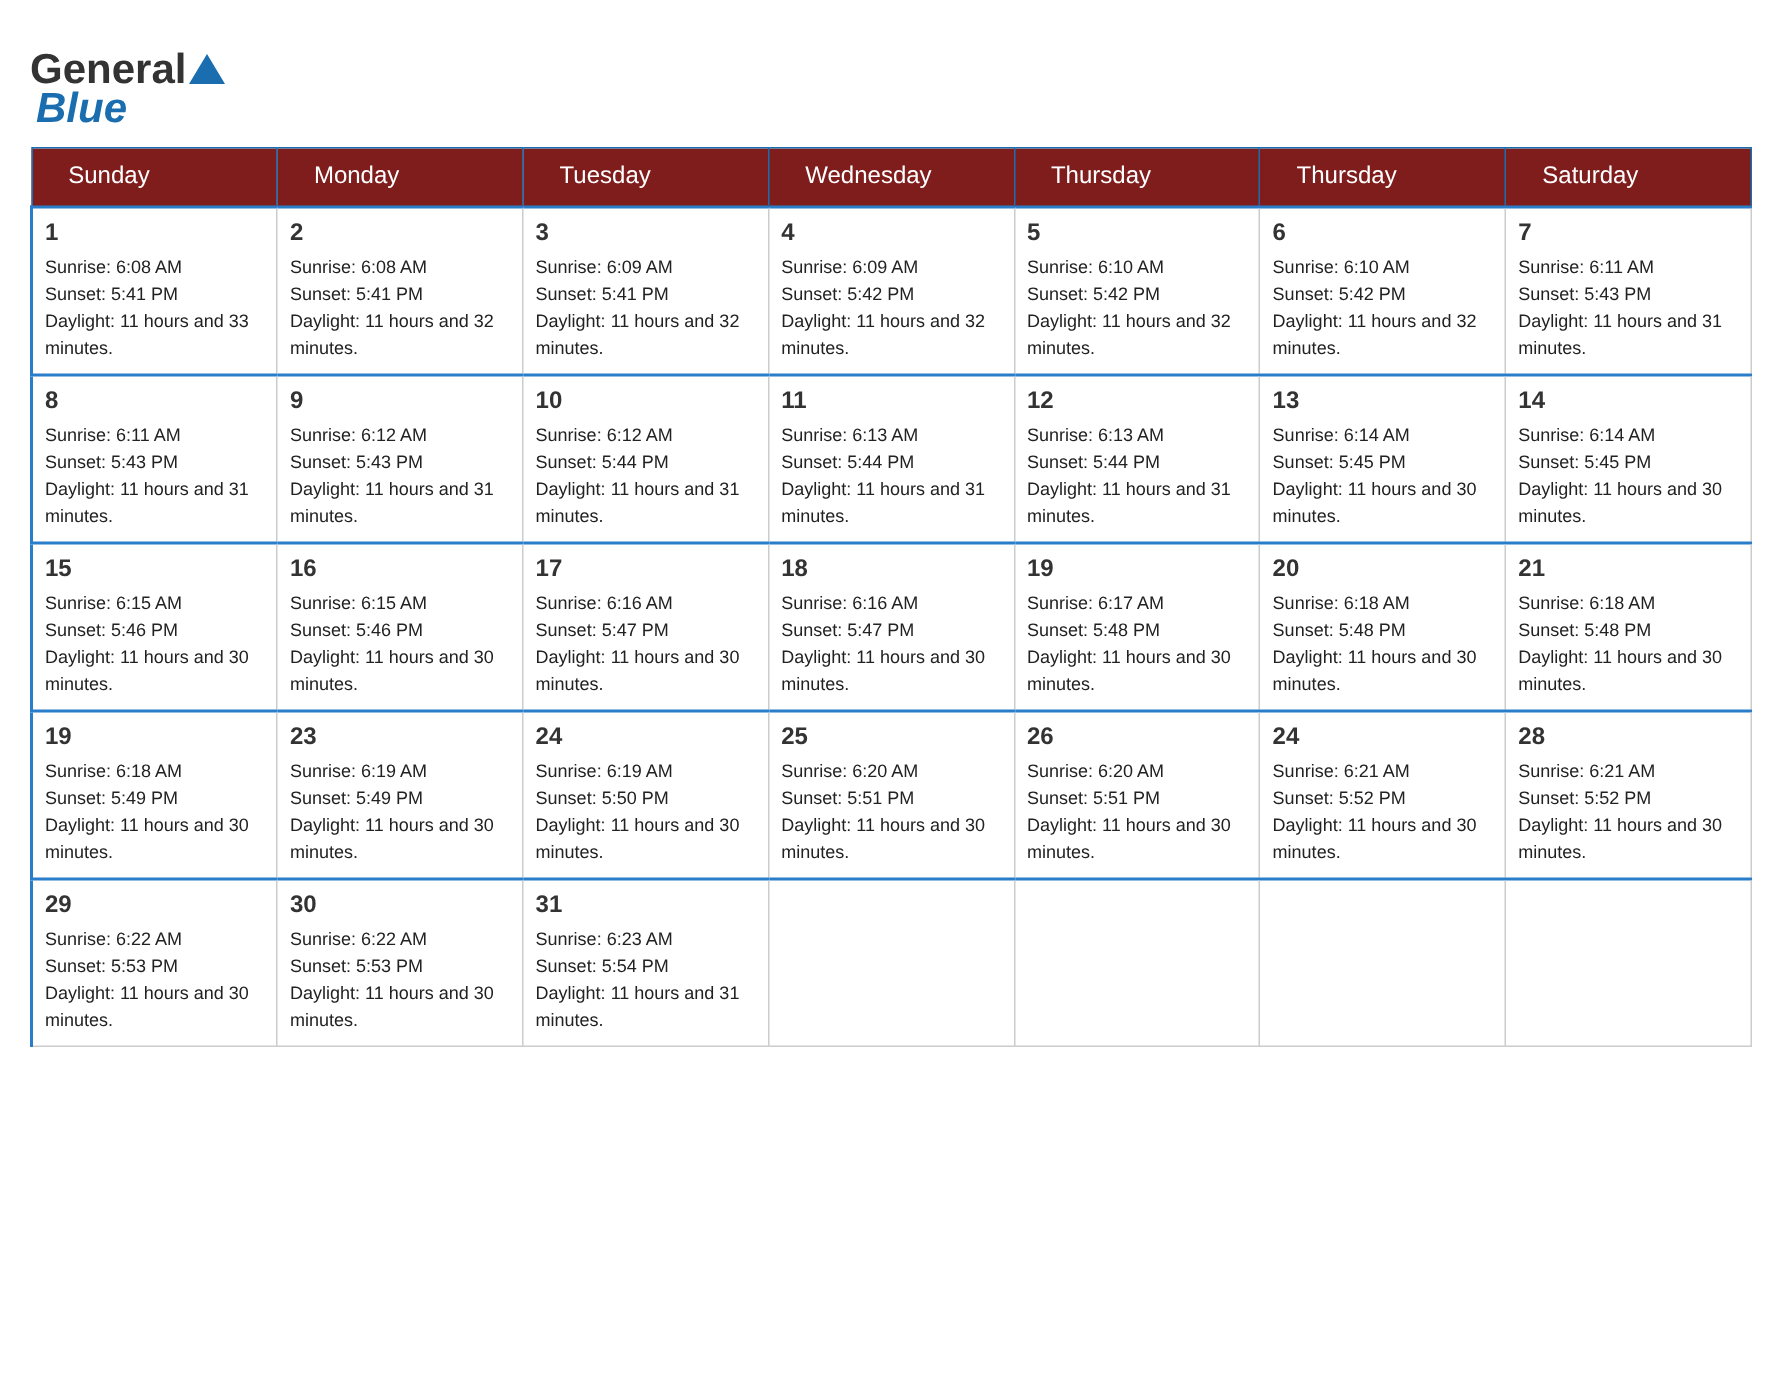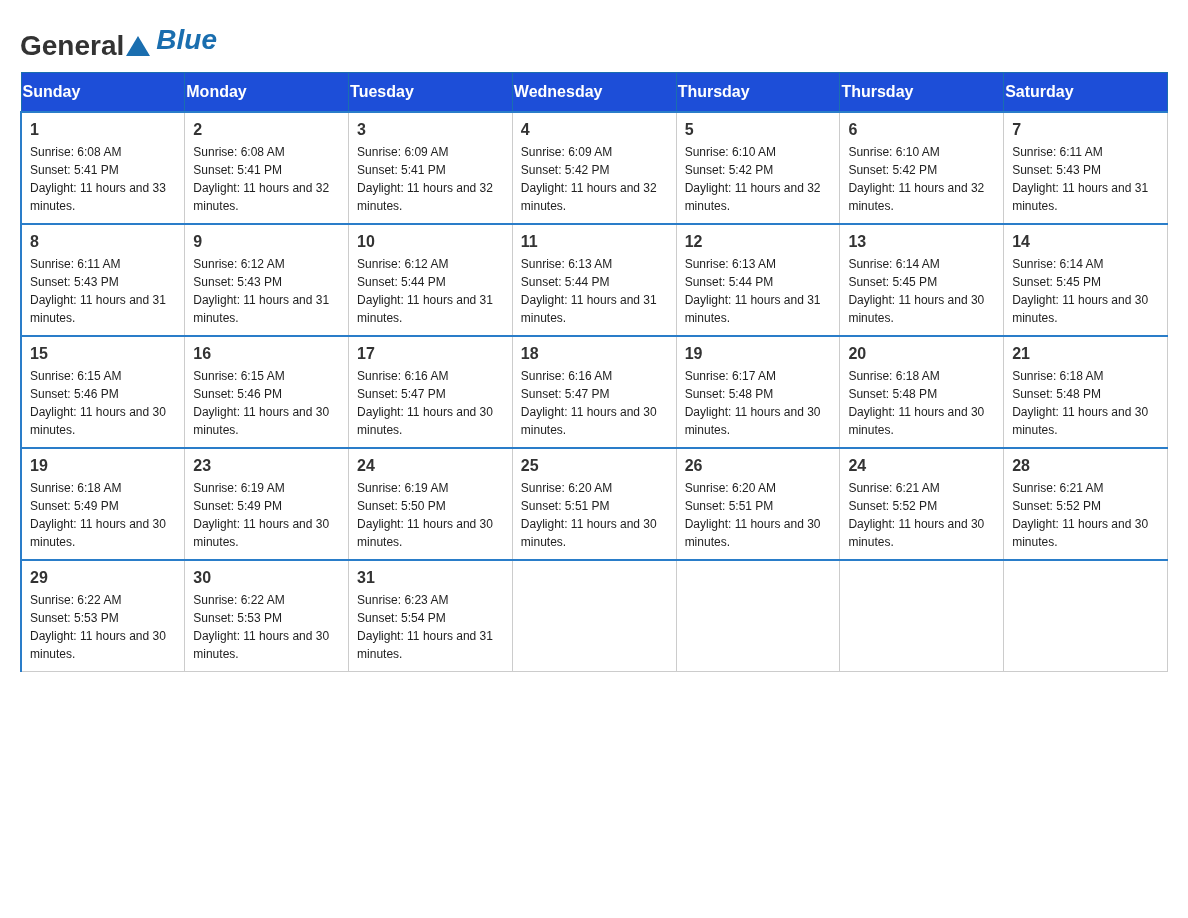--- a/index.html
+++ b/index.html
@@ -11,21 +11,21 @@
       padding: 20px;
     }
     .header-area {
       display: flex;
       justify-content: space-between;
       align-items: flex-start;
       margin-bottom: 10px;
     }
     .logo {
       display: flex;
-      flex-direction: row;
+      flex-direction: column;
       align-items: flex-start;
       padding-top: 10px;
     }
     .logo-text {
       display: flex;
       align-items: center;
       font-size: 28px;
       font-weight: bold;
       color: #333;
     }
@@ -54,25 +54,25 @@
       color: #333;
       font-weight: normal;
       margin-top: 4px;
     }
     .calendar-table {
       width: 100%;
       border-collapse: collapse;
       margin-top: 10px;
     }
     .calendar-table th {
-      background-color: #1d4ed8;
+      background-color: #7f1d1d;
       color: #fff;
       font-size: 16px;
-      font-weight: bold;
-      padding: 10px 1px;
+      font-weight: normal;
+      padding: 10px 24px;
       text-align: left;
       border: 1px solid #1a6eaf;
     }
     .calendar-table td {
       vertical-align: top;
       padding: 8px;
       border: 1px solid #ccc;
       width: calc(100% / 7);
       font-size: 13px;
       color: #333;

